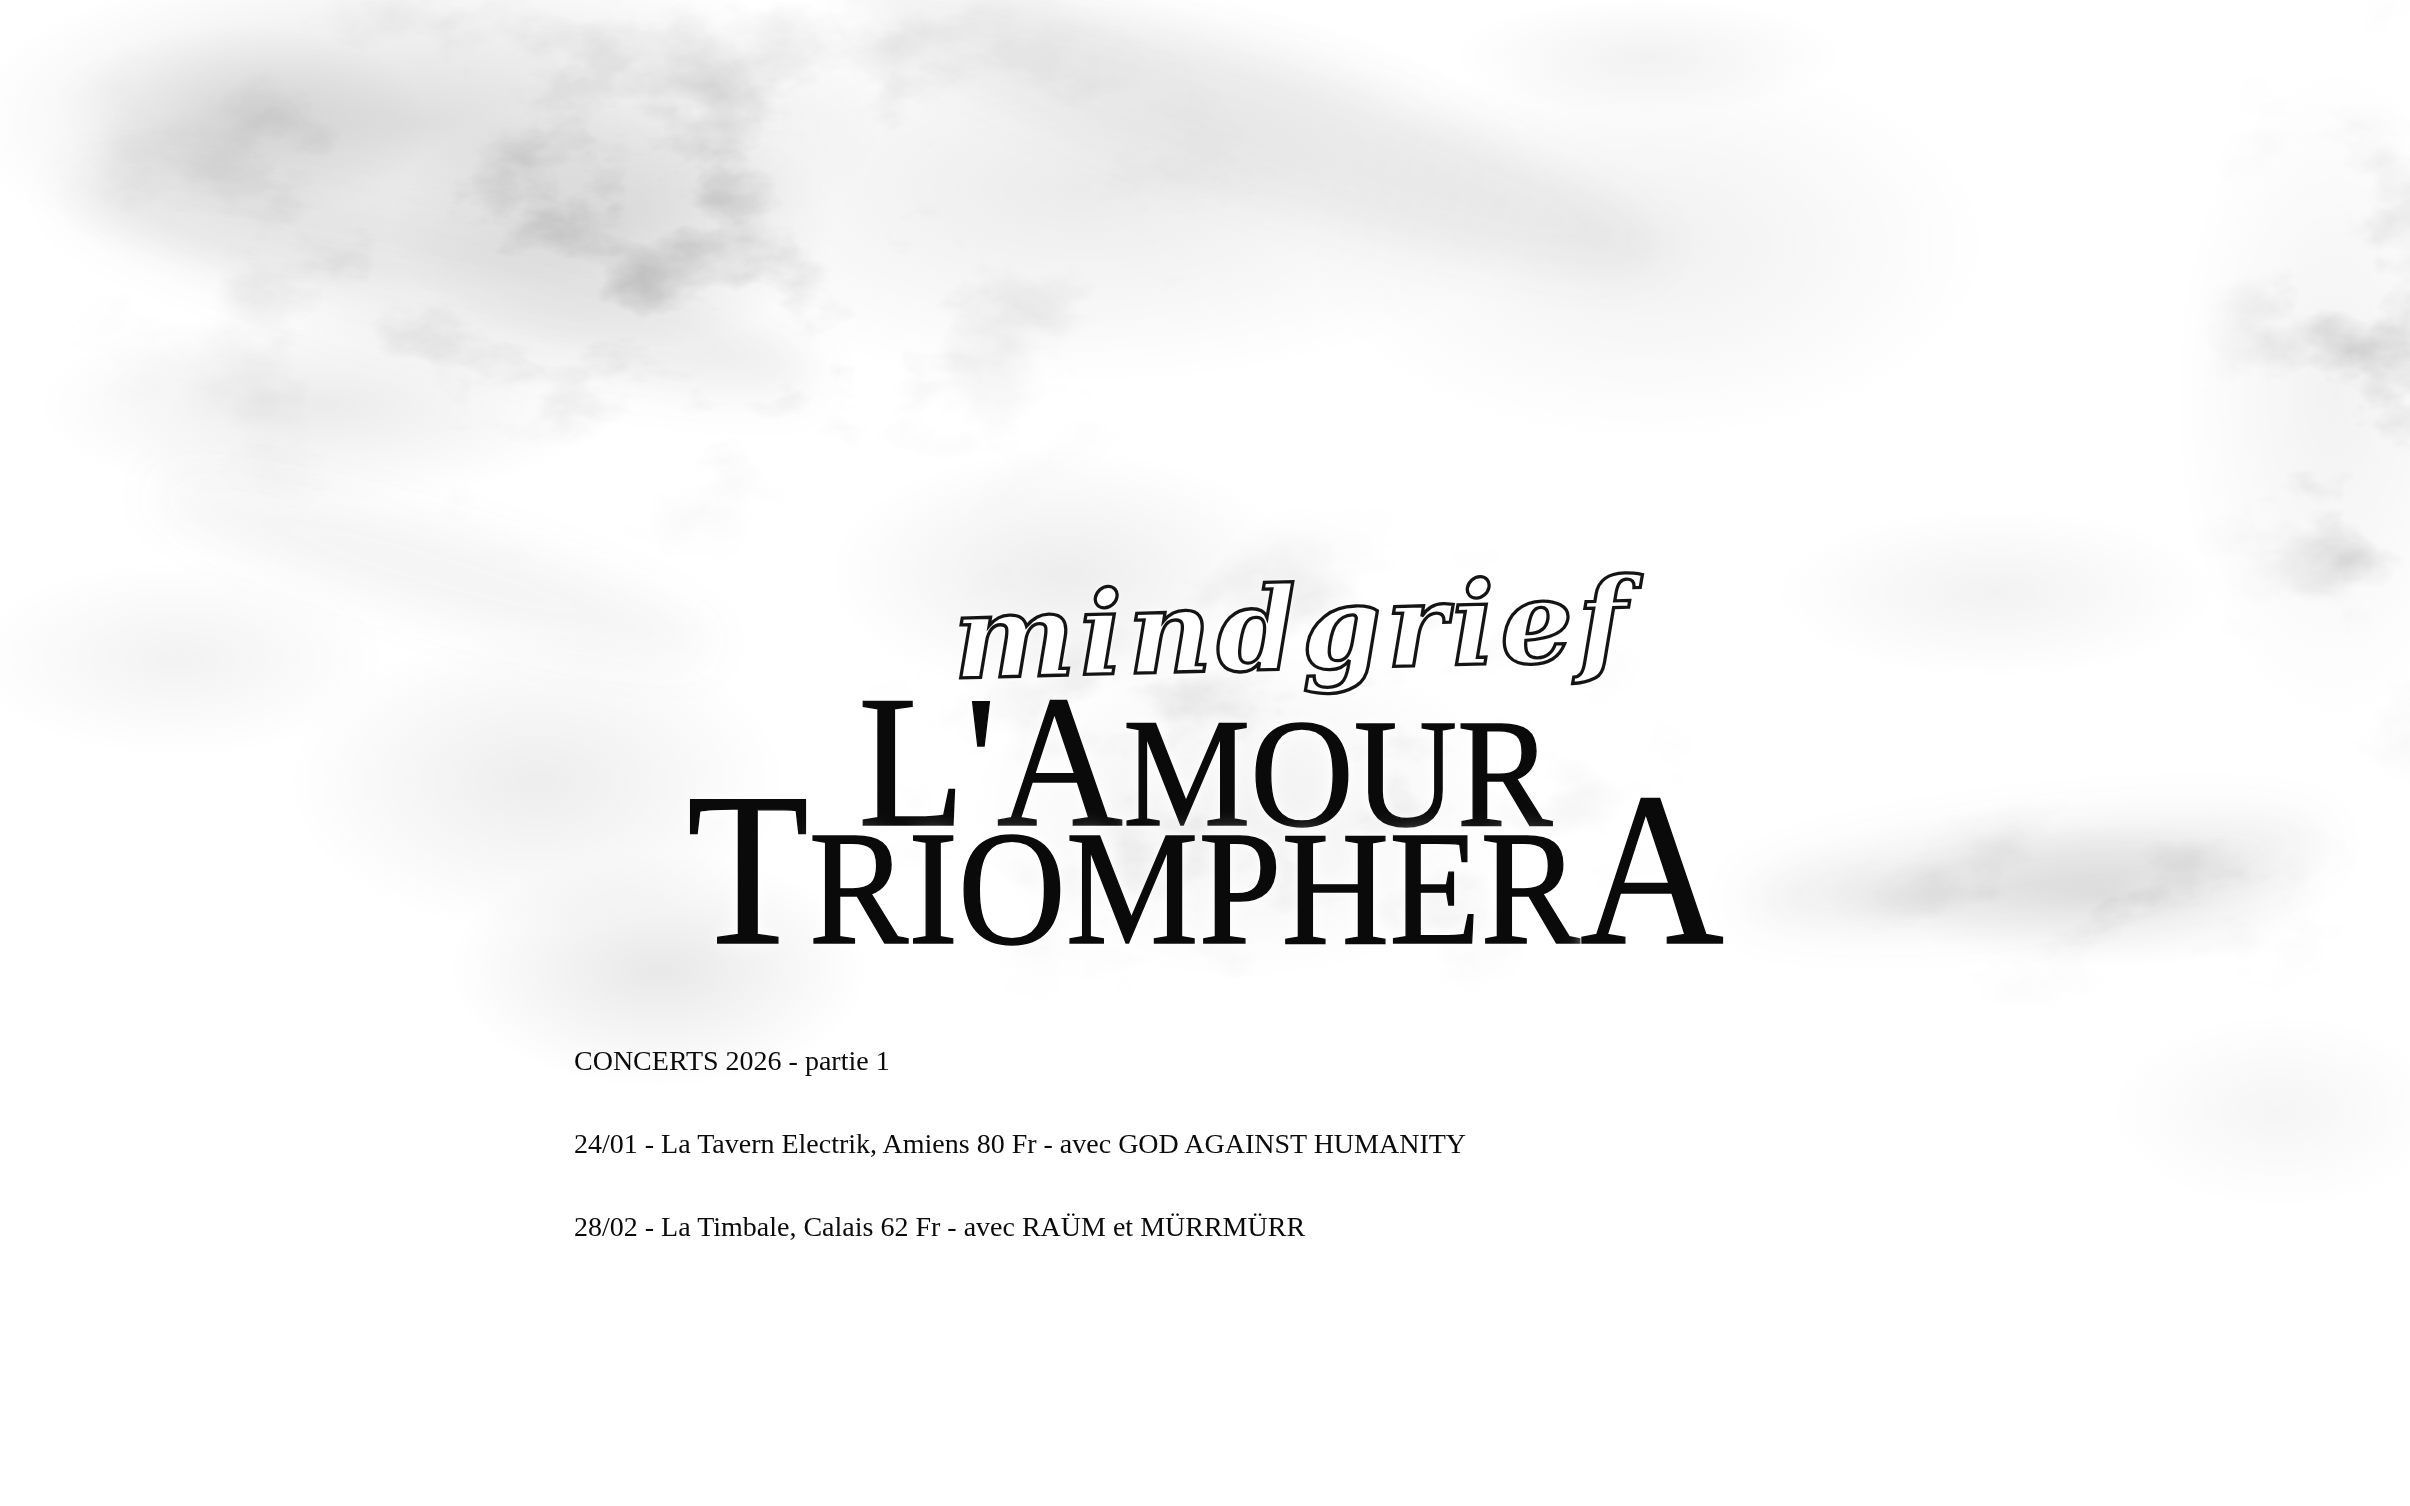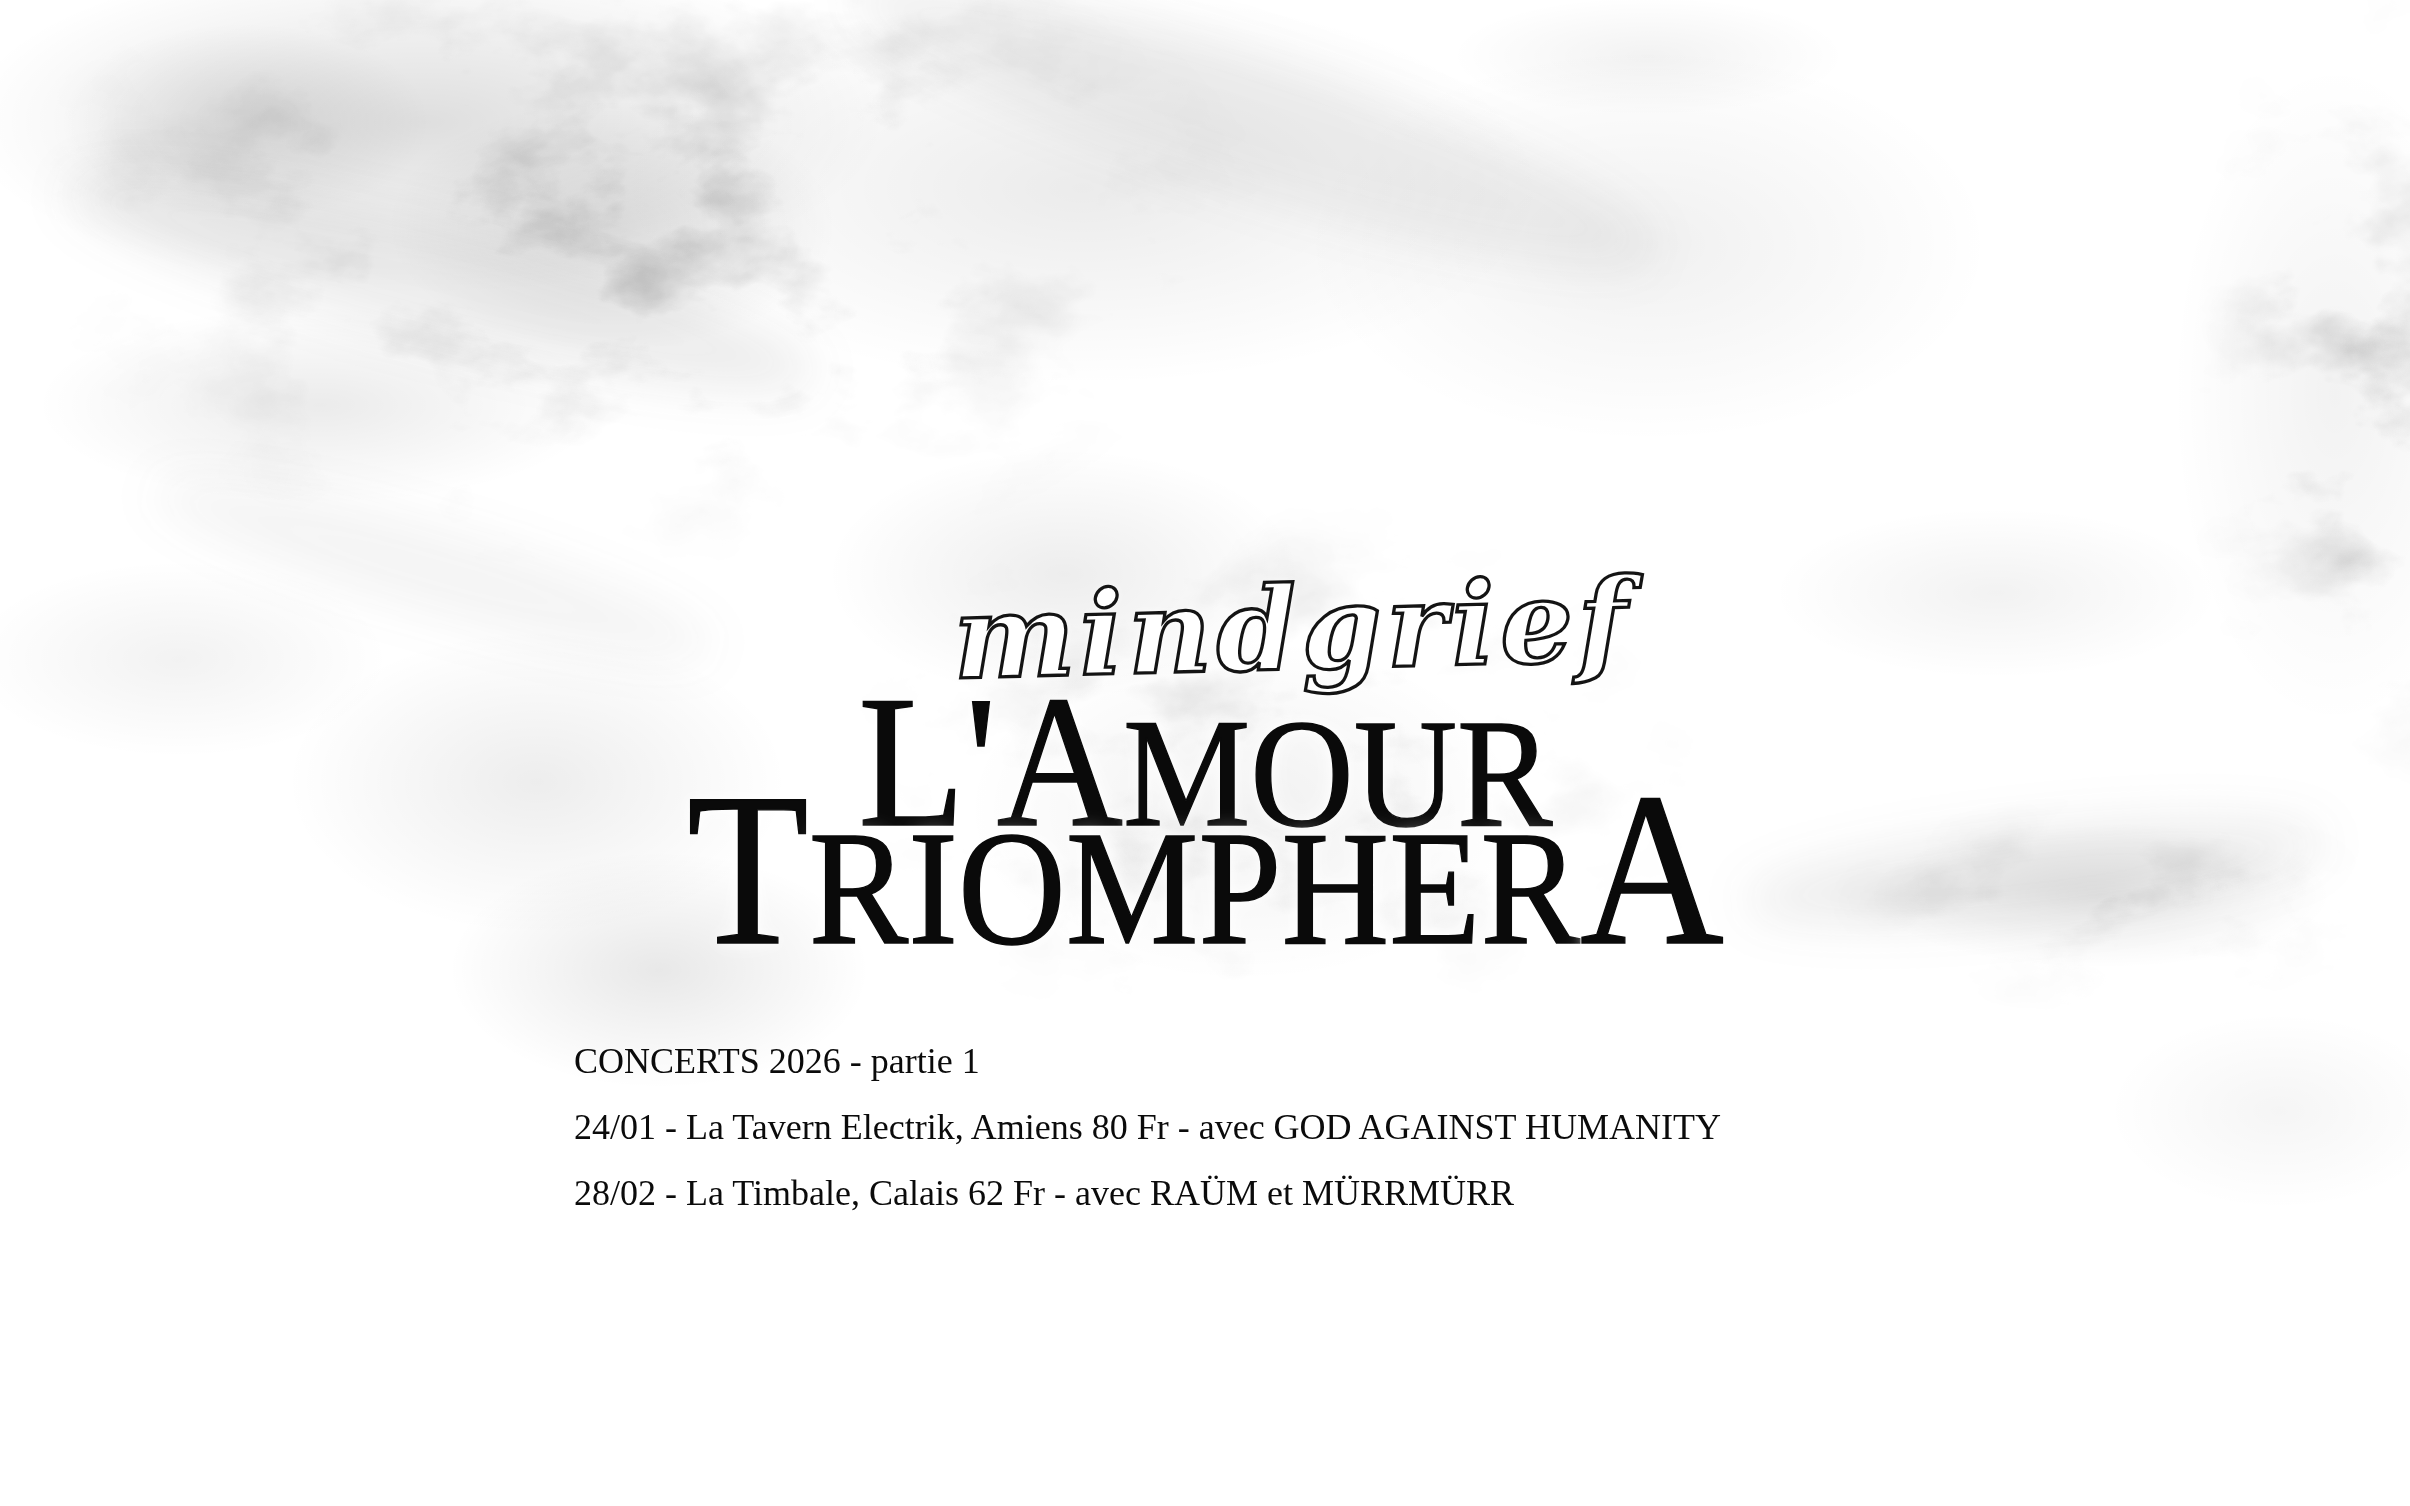--- a/index.html
+++ b/index.html
@@ -57,23 +57,23 @@
     text-shadow:0 0 11.3px rgba(255,255,255,.95),0 0 26px rgba(255,255,255,.8);z-index:4;}
   .line1{top:668px;transform:scaleX(.93);}
   .line2{top:760px;transform:scaleX(.91);}
   .line1 .big{font-size:188px;}
   .line1 .small{font-size:154px;}
   .line2 .big{font-size:219px;}
   .line2 .small{font-size:164px;}
 
   
   .concerts{position:absolute;left:574px;top:1041px;z-index:4;
-    font-size:36px;line-height:40px;white-space:nowrap;color:#0b0b0b;
+    font-size:28px;line-height:40px;white-space:nowrap;color:#0b0b0b;
     text-shadow:0 0 7.5px rgba(255,255,255,.9);}
-  .concert-group{margin-top:26px;}
+  .concert-group{margin-top:43px;}
 </style>
 </head>
 <body>
 
 <div class="stage">
 
   <div class="cloudbase"></div>
   <div class="streak s1"></div>
   <div class="streak s2"></div>
   <div class="streak s3"></div>

